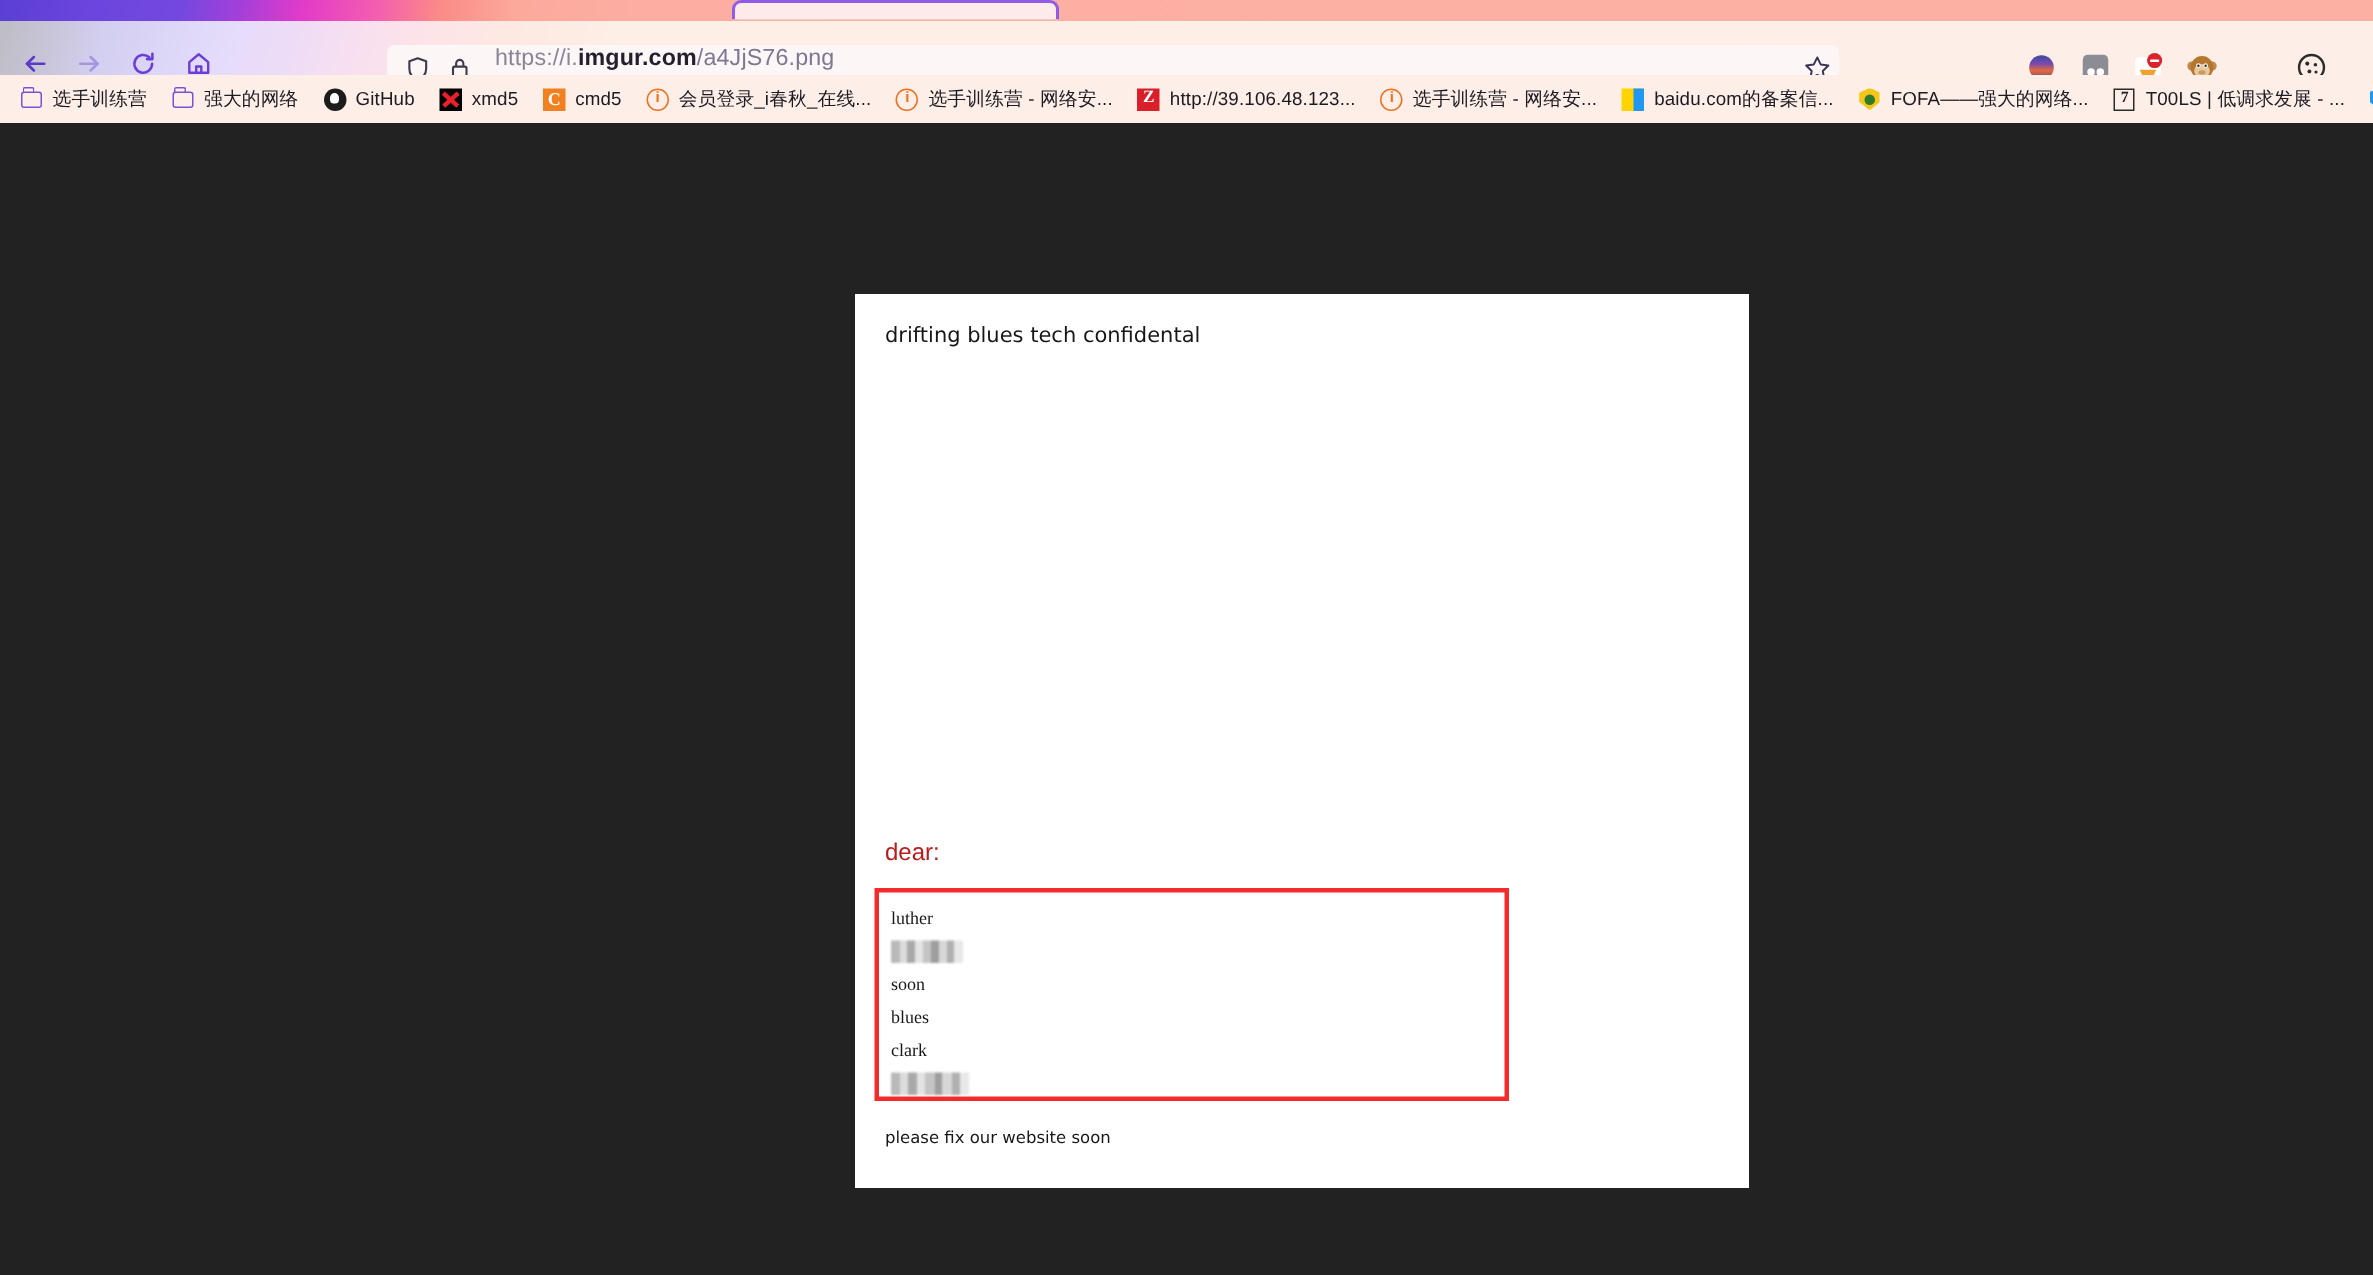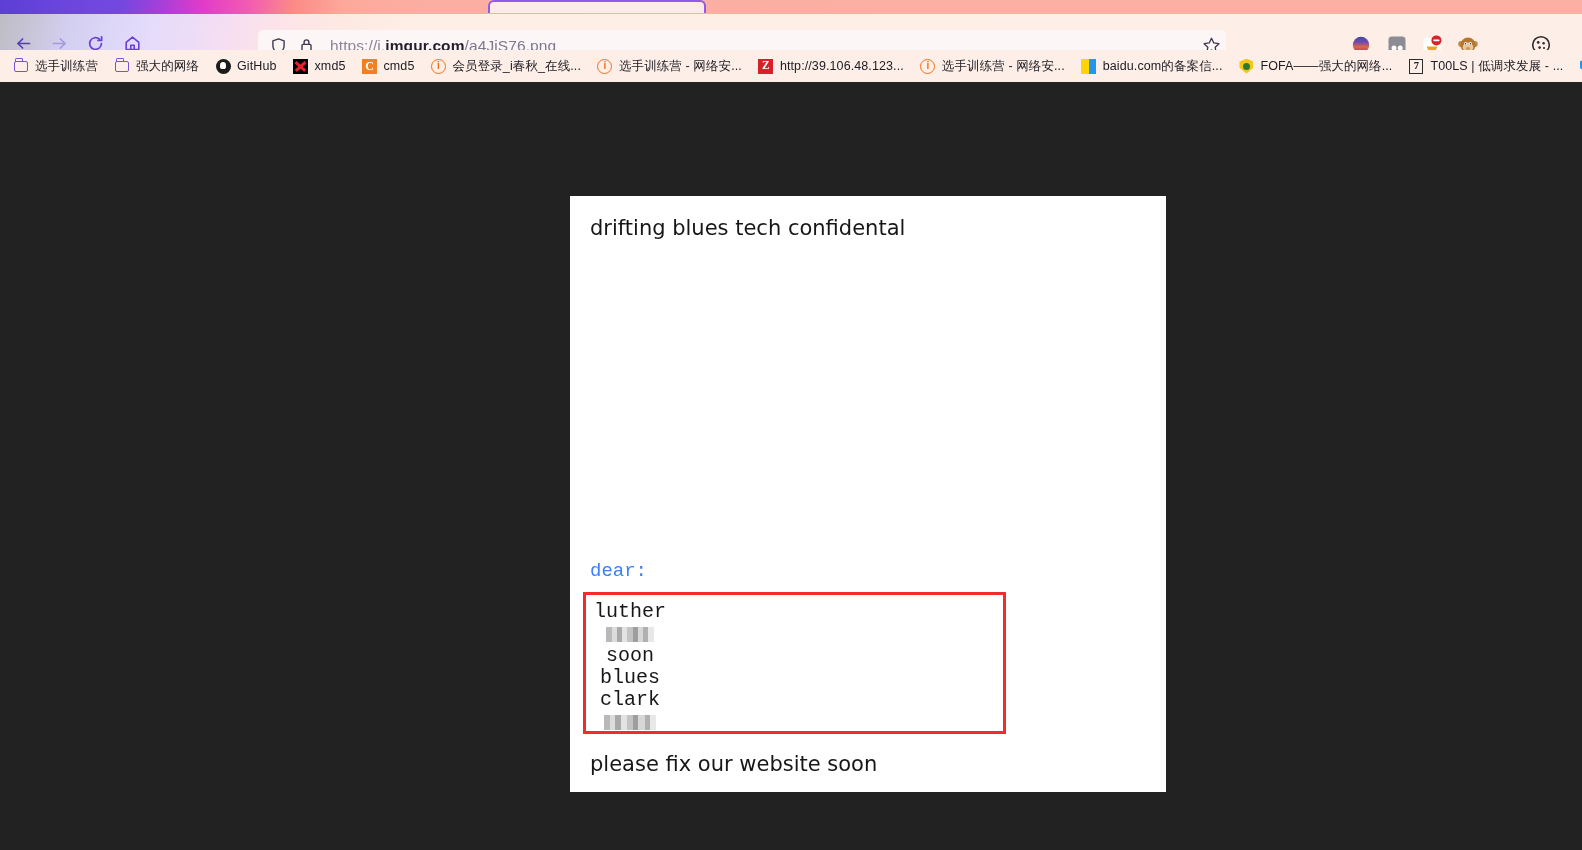--- a/index.html
+++ b/index.html
@@ -58,21 +58,21 @@
   #btn-reload { left: 78px; }
   #btn-home { left: 115px; }
 
   
   #url-bar {
     position: absolute;
     top: 16px; left: 258px;
     width: 968px; height: 31px;
     background: #fdf6f6;
     border-radius: 5px;
-    display: flex; align-items: center;
+    display: flex; 
   }
   #shield-icon-wrap { margin-left: 12px; display:flex; align-items:center; }
   #lock-icon-wrap { margin-left: 12px; display:flex; align-items:center; }
   #url-text {
     margin-left: 16px;
     font-size: 15.5px;
     color: #7c7891;
     letter-spacing: 0.1px;
     white-space: nowrap;
   }
@@ -163,64 +163,63 @@
     background: #222222;
   }
   #document-image {
     position: absolute;
     left: 570px; top: 114px;
     width: 596px; height: 596px;
     background: #ffffff;
   }
   #doc-title {
     position: absolute; left: 20px; top: 20px;
-    font-size: 21px; color: #171717;
+    font-size: 14px; color: #171717;
     font-family: "DejaVu Sans", sans-serif;
     font-weight: 400;
   }
   #doc-salutation {
     position: absolute; left: 20px; top: 364px;
-    font-size: 19px; color: #3b82f6;
-    font-family: Liberation Mono, monospace;
+    font-size: 16px; color: #b91c1c;
+    font-family: Liberation Sans, sans-serif;
   }
   #name-list-box {
     position: absolute; left: 13px; top: 396px;
     width: 423px; height: 142px;
     border: 3px solid #f42b2b;
   }
   #name-list {
     position: absolute; left: 8px; top: 6px;
     list-style: none;
   }
   #name-list li {
-    font-size: 20px; color: #171717;
-    font-family: Liberation Mono, monospace;
+    font-size: 12px; color: #171717;
+    font-family: Liberation Serif, serif;
     line-height: 22px;
     height: 22px;
-    text-align: center;
   }
   #name-list li.redacted {
     position: relative;
   }
   .redact-block {
     display: inline-block;
     height: 15px;
     margin-top: 4px;
     background-image:
       linear-gradient(90deg,
         #b9b9b9 0 12%, #dcdcdc 12% 22%, #a9a9a9 22% 33%,
         #e3e3e3 33% 44%, #c4c4c4 44% 56%, #9e9e9e 56% 66%,
         #d7d7d7 66% 78%, #b0b0b0 78% 88%, #e8e8e8 88% 100%),
       linear-gradient(180deg, #ffffff 0 18%, rgba(255,255,255,0) 18% 82%, #ffffff 82% 100%);
     filter: blur(0.7px);
     vertical-align: top;
   }
   #doc-footer {
     position: absolute; left: 20px; top: 556px;
-    font-size: 21px; color: #171717;
+    font-size: 11px; color: #171717;
     font-family: "DejaVu Sans", sans-serif;
   }
 </style>
 </head>
 <body>
 
 <div id="browser-chrome">
 
   <div id="tab-strip">
     <div id="active-tab"></div>

